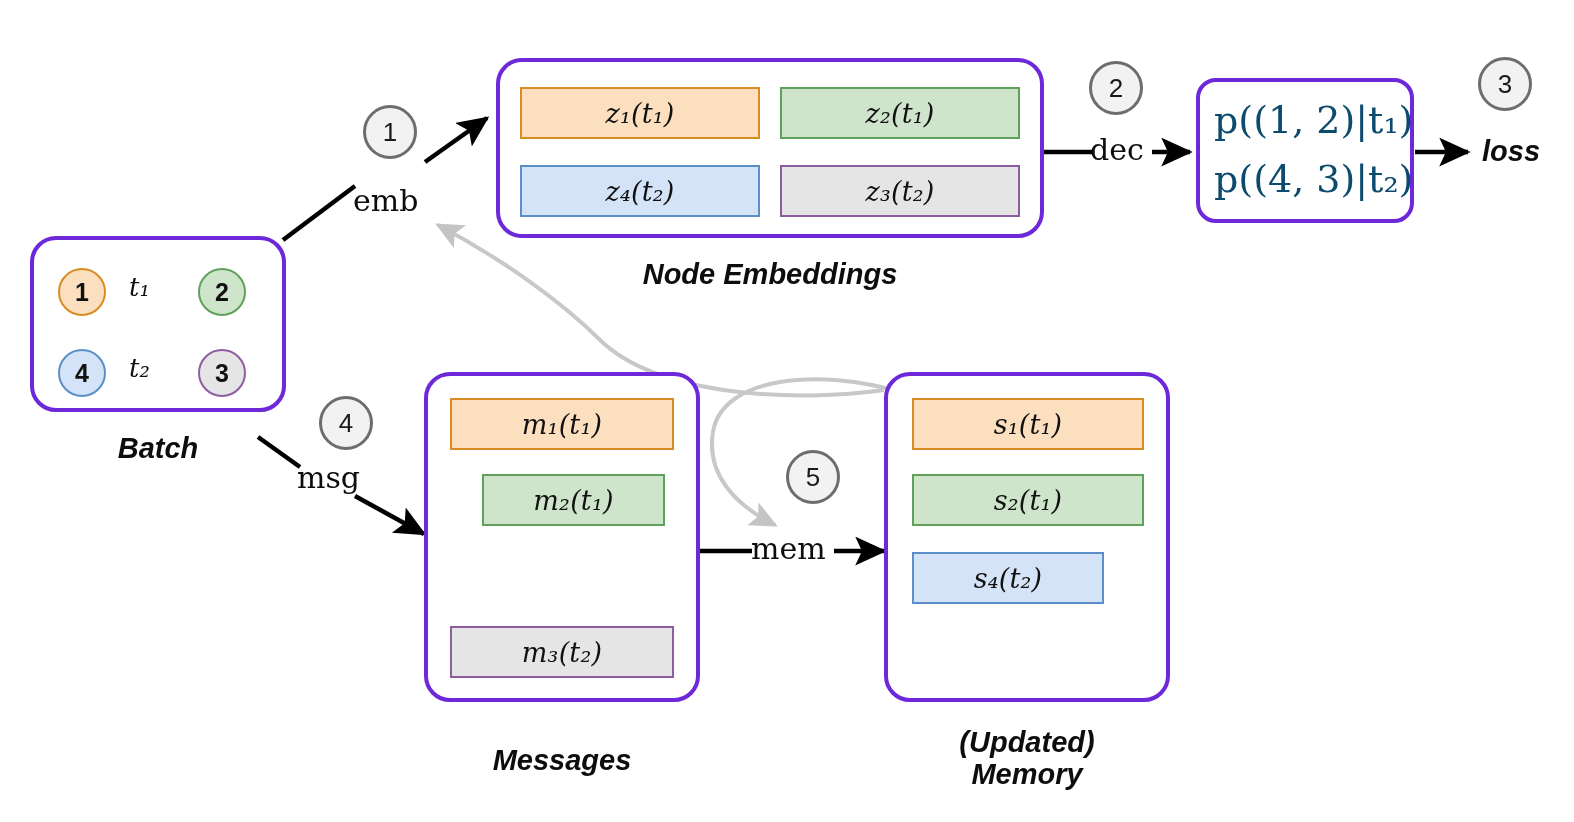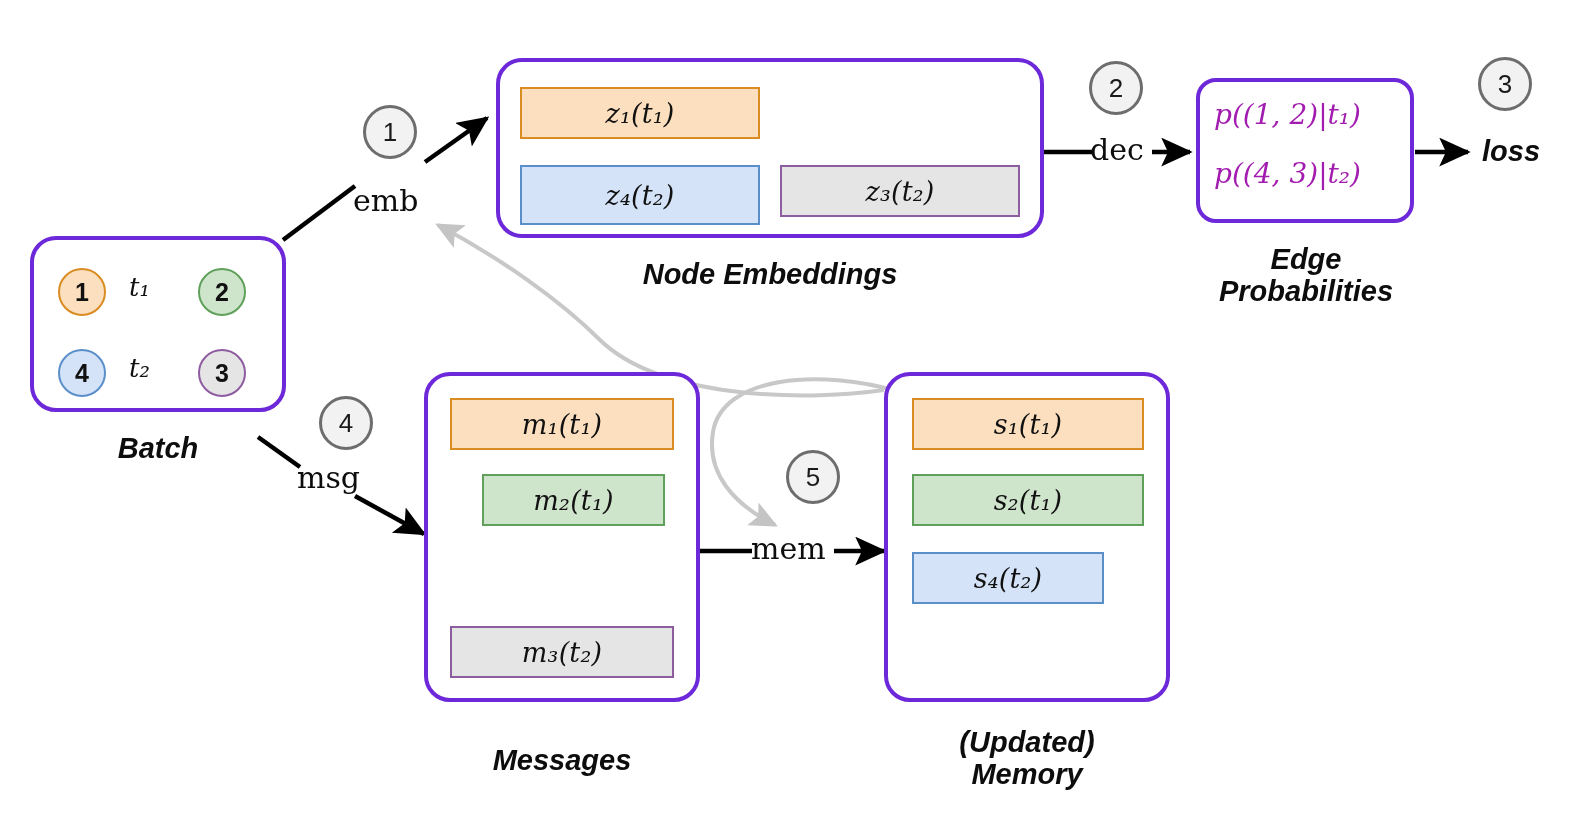--- a/index.html
+++ b/index.html
@@ -92,23 +92,22 @@
     position: absolute;
     font-family: "DejaVu Serif", serif;
     font-size: 30px;
     color: #0d0d0d;
     white-space: nowrap;
   }
   
   .formula {
     position: absolute;
     font-family: "DejaVu Serif", serif;
-    font-style: italic;
-    font-size: 28px;
-    color: #a21caf;
+    font-size: 38px;
+    color: #0c4a6e;
     white-space: nowrap;
   }
   
   .tlabel {
     position: absolute;
     font-family: "DejaVu Serif", serif;
     font-style: italic;
     font-size: 26px;
     color: #111111;
   }
@@ -185,31 +184,30 @@
     <div class="node c-green" style="left:164px; top:28px;">2</div>
     <div class="node c-blue" style="left:24px; top:109px;">4</div>
     <div class="node c-purple" style="left:164px; top:109px;">3</div>
   </div>
   <div class="tlabel" style="left:129px; top:272px;">t₁</div>
   <div class="tlabel" style="left:129px; top:353px;">t₂</div>
   <div class="caption" style="left:30px; top:432px; width:256px;">Batch</div>
 
   <div class="panel" style="left:496px; top:58px; width:548px; height:180px;">
     <div class="slot c-orange" style="left:20px; top:25px; width:240px; height:52px;">z₁(t₁)</div>
-    <div class="slot c-blue" style="left:20px; top:103px; width:240px; height:60px;">z₄(t₂)</div>
+    <div class="slot c-green" style="left:280px; top:25px; width:240px; height:52px;">z₂(t₁)</div>
+    <div class="slot c-blue" style="left:20px; top:103px; width:240px; height:52px;">z₄(t₂)</div>
     <div class="slot c-purple" style="left:280px; top:103px; width:240px; height:52px;">z₃(t₂)</div>
   </div>
   <div class="caption" style="left:496px; top:258px; width:548px;">Node Embeddings</div>
 
   <div class="panel" style="left:1196px; top:78px; width:218px; height:145px; border-radius:20px;">
     <div class="formula" style="left:14px; top:16px;">p((1, 2)|t₁)</div>
     <div class="formula" style="left:14px; top:75px;">p((4, 3)|t₂)</div>
   </div>
-  <div class="caption" style="left:1175px; top:243px; width:262px;">Edge
-Probabilities</div>
 
   <div class="panel" style="left:424px; top:372px; width:276px; height:330px;">
     <div class="slot c-orange" style="left:22px; top:22px; width:224px; height:52px;">m₁(t₁)</div>
     <div class="slot c-green" style="left:22px; top:98px; width:183px; height:52px;margin-left:32px;">m₂(t₁)</div>
     <div class="slot c-purple" style="left:22px; top:250px; width:224px; height:52px;">m₃(t₂)</div>
   </div>
   <div class="caption" style="left:424px; top:744px; width:276px;">Messages</div>
 
   <div class="panel" style="left:884px; top:372px; width:286px; height:330px;">
     <div class="slot c-green" style="left:24px; top:98px; width:232px; height:52px;">s₂(t₁)</div>

